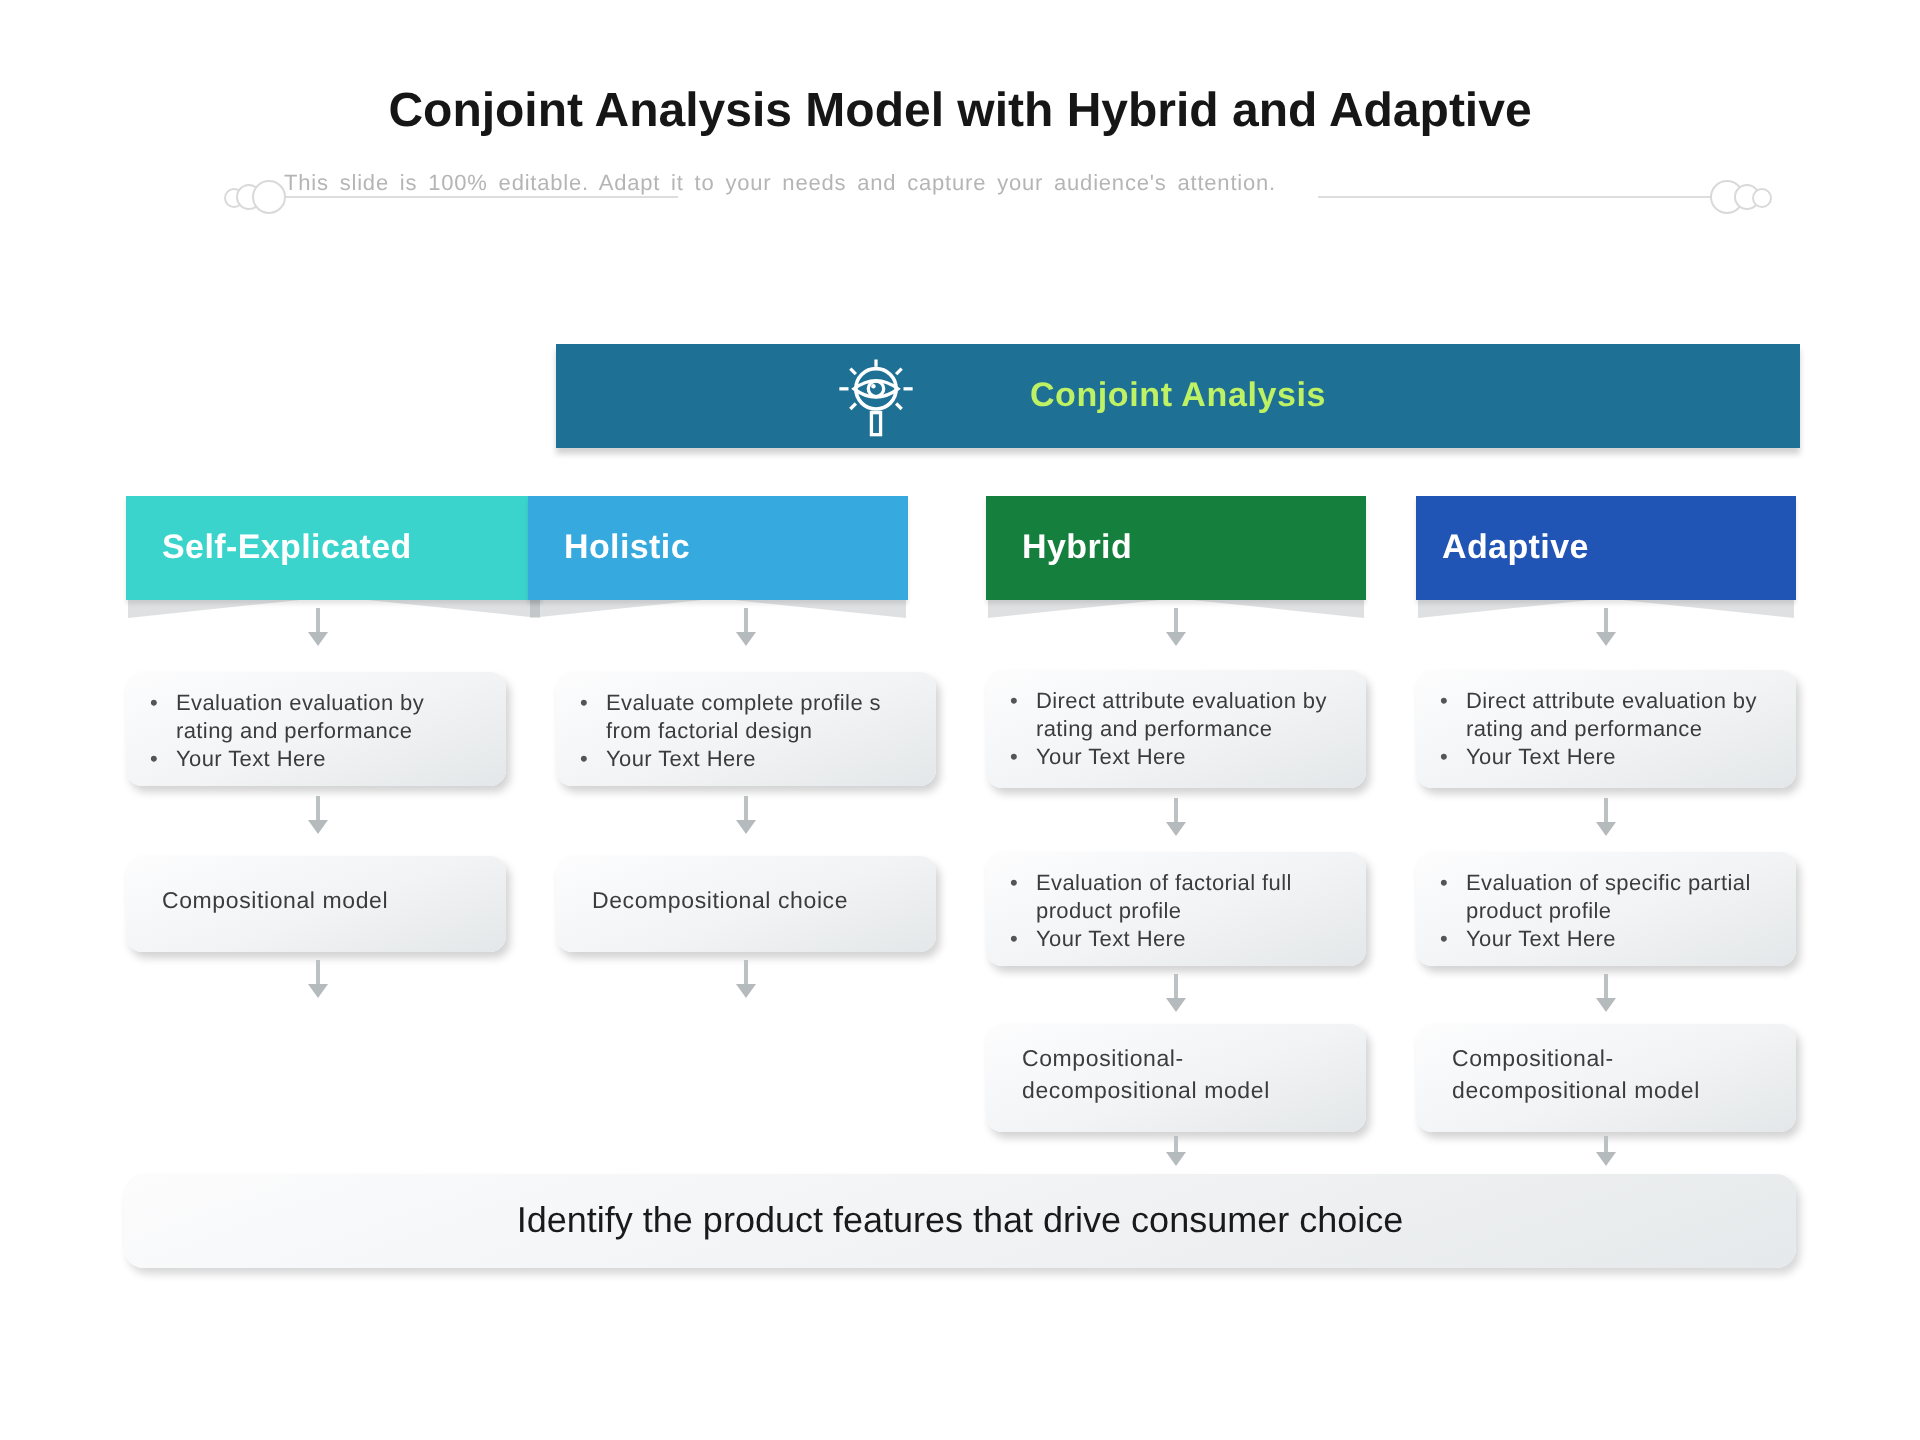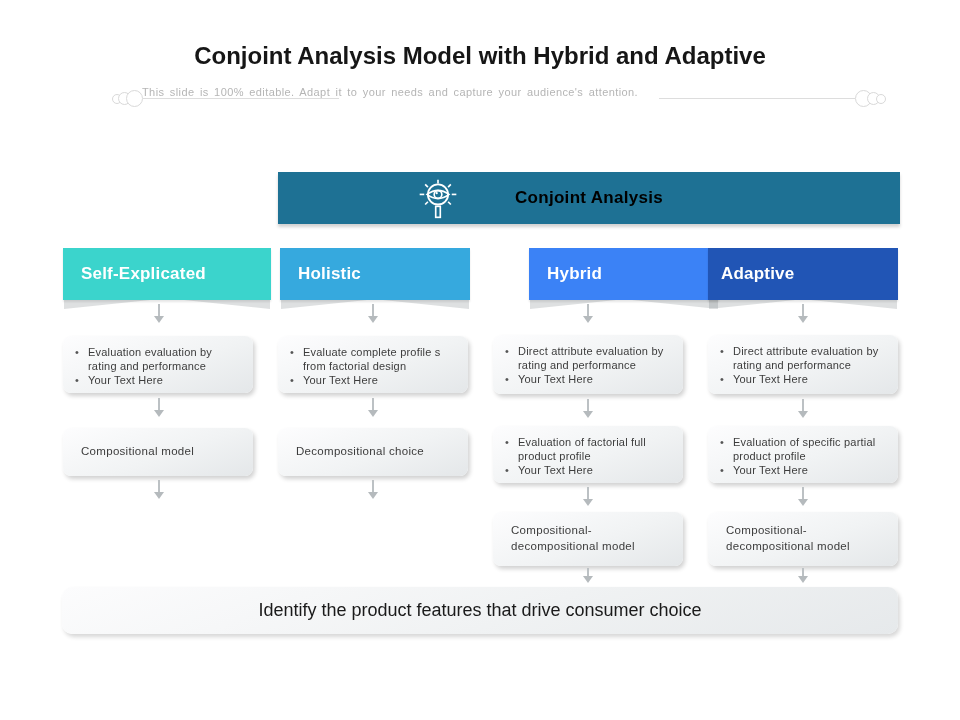--- a/index.html
+++ b/index.html
@@ -27,40 +27,40 @@
   .decor-right { right:74px; flex-direction:row-reverse; }
   .decor-right .r1 { margin-right:0; margin-left:-4px; }
   .decor-right .r2 { margin-right:0; margin-left:-5px; }
 
   
   .banner {
     position:absolute; left:278px; top:172px; width:622px; height:52px;
     display:flex; align-items:center; justify-content:center;
     box-shadow:0 3px 3px rgba(0,0,0,.18);
   }
-  .banner-label { color:#000000; font-size:17px; font-weight:700; letter-spacing:.3px; }
+  .banner-label { color:#bef264; font-size:17px; font-weight:700; letter-spacing:.3px; }
   .banner-icon { position:absolute; left:138px; top:4px; width:44px; height:46px; }
 
   
   .colhead {
     position:absolute; top:248px; height:52px; width:190px;
     color:#fff; font-size:17px; font-weight:700; letter-spacing:.2px;
     line-height:52px; padding-left:18px; box-sizing:border-box;
     box-shadow:0 2px 2px rgba(0,0,0,.10);
   }
   .colhead::before {
     content:""; position:absolute; bottom:-9px; left:1px; width:0; height:0;
     border-top:9px solid rgba(90,100,105,.20); border-right:86px solid transparent;
   }
   .colhead::after {
     content:""; position:absolute; bottom:-9px; right:1px; width:0; height:0;
     border-top:9px solid rgba(90,100,105,.20); border-left:86px solid transparent;
   }
   .ch1 { left:63px;  width:208px; }
-  .ch2 { left:280px; }
+  .ch2 { left:264px; }
   .ch3 { left:493px; }
   .ch4 { left:708px;padding-left:13px; }
 
   
   .fbox {
     position:absolute; width:190px; border-radius:8px; box-sizing:border-box;
     background:linear-gradient(160deg,#fdfdfe 0%,#f1f3f4 55%,#e4e7e9 100%);
     box-shadow:2px 3px 4px rgba(0,0,0,.18);
     color:#3c3c3c;
   }
@@ -124,21 +124,21 @@
       <line x1="38" y1="30" x2="35" y2="27" stroke="#ffffff" stroke-width="1.8"></line>
       <line x1="10" y1="8" x2="13" y2="11" stroke="#ffffff" stroke-width="1.8"></line>
       <line x1="4" y1="19" x2="9" y2="19" stroke="#ffffff" stroke-width="1.8"></line>
       <line x1="10" y1="30" x2="13" y2="27" stroke="#ffffff" stroke-width="1.8"></line>
     </svg>
     <span class="banner-label">Conjoint Analysis</span>
   </div>
 
   <div class="colhead ch1" style="background-color: rgb(59, 212, 204);">Self-Explicated</div>
   <div class="colhead ch2" style="background-color: rgb(54, 169, 222);">Holistic</div>
-  <div class="colhead ch3" style="background-color: #3b82f6; margin-left: 36px;">Hybrid</div>
+  <div class="colhead ch3" style="background-color: #15803d;">Hybrid</div>
   <div class="colhead ch4" style="background-color: rgb(33, 85, 181);">Adaptive</div>
 
   <div class="connector" style="left:159px; top:304px;">
       <div class="stem"></div>
       <div class="head"></div>
     </div>
   <div class="connector" style="left:373px; top:304px;">
       <div class="stem"></div>
       <div class="head"></div>
     </div>

